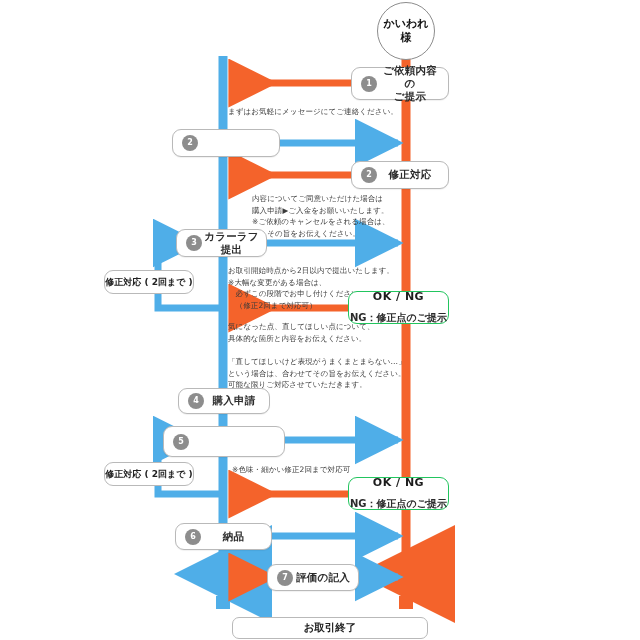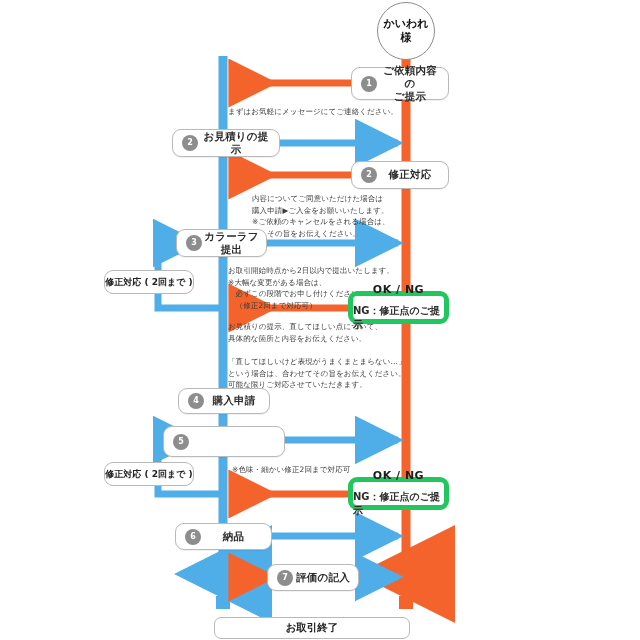--- a/index.html
+++ b/index.html
@@ -37,21 +37,21 @@
     font-size:10.5px;
     font-weight:bold;
     color:#2b2b2b;
     line-height:1.25;
     padding:0 7px 0 2px;
     letter-spacing:.2px;
   }
 
   .oknode{
     position:absolute;box-sizing:border-box;
-    background:#fff;border:5px solid #22c55e;border-radius:9px;
+    background:#fff;border:1px solid #22c55e;border-radius:9px;
     display:flex;flex-direction:column;align-items:center;justify-content:center;
     z-index:5;
   }
   .oknode .ok{font-size:11px;font-weight:bold;color:#1c1c1c;letter-spacing:.5px;}
   .oknode .sub{font-size:10px;font-weight:bold;color:#2b2b2b;margin-top:8px;}
 
   .circle{
     position:absolute;
     box-sizing:border-box;
     width:58px;height:58px;border-radius:50%;
@@ -153,21 +153,20 @@
     <div class="num">1</div>
     <div class="lbl">
       <span>ご依頼内容の</span><br><span>ご提示</span>
     </div>
   </div>
 
   <div class="note" style="left:228px;top:106px;">まずはお気軽にメッセージにてご連絡ください。</div>
 
   <div class="node" style="left:172px;top:129px;width:108px;height:28px;">
     <div class="num">2</div>
-    <div class="lbl">お見積りの提示</div>
   </div>
 
   <div class="node" style="left:351px;top:161px;width:98px;height:28px;">
     <div class="num">2</div>
     <div class="lbl">修正対応</div>
   </div>
 
   <div class="note" style="left:228px;top:193px;margin-left:24px;">内容についてご同意いただけた場合は
 購入申請▶ご入金をお願いいたします。
 ※ご依頼のキャンセルをされる場合は、
@@ -183,21 +182,21 @@
   <div class="note" style="left:228px;top:265px;">お取引開始時点から2日以内で提出いたします。
 ※大幅な変更がある場合は、
 　必ずこの段階でお申し付けください
 　（修正2回まで対応可）</div>
 
   <div class="oknode" style="left:348px;top:291px;width:101px;height:33px;">
     <div class="ok">OK / NG</div>
     <div class="sub">NG：修正点のご提示</div>
   </div>
 
-  <div class="note" style="left:228px;top:321px;">お見積りの提示、直してほしい点について、
+  <div class="note" style="left:228px;top:321px;">気になった点、直してほしい点について、
 具体的な箇所と内容をお伝えください。
 
 「直してほしいけど表現がうまくまとまらない…」
 という場合は、合わせてその旨をお伝えください。
 可能な限りご対応させていただきます。</div>
 
   <div class="node" style="left:178px;top:388px;width:92px;height:26px;">
     <div class="num">4</div>
     <div class="lbl">購入申請</div>
   </div>
@@ -218,15 +217,15 @@
   <div class="node" style="left:175px;top:523px;width:97px;height:27px;">
     <div class="num">6</div>
     <div class="lbl">納品</div>
   </div>
 
   <div class="node" style="left:267px;top:564px;width:92px;height:27px;">
     <div class="num">7</div>
     <div class="lbl">評価の記入</div>
   </div>
 
-  <div class="endbox" style="left:214px;top:617px;width:196px;height:22px;">お取引終了</div>
+  <div class="endbox" style="left:232px;top:617px;width:196px;height:22px;">お取引終了</div>
 
 </div>
 
 </body></html>

